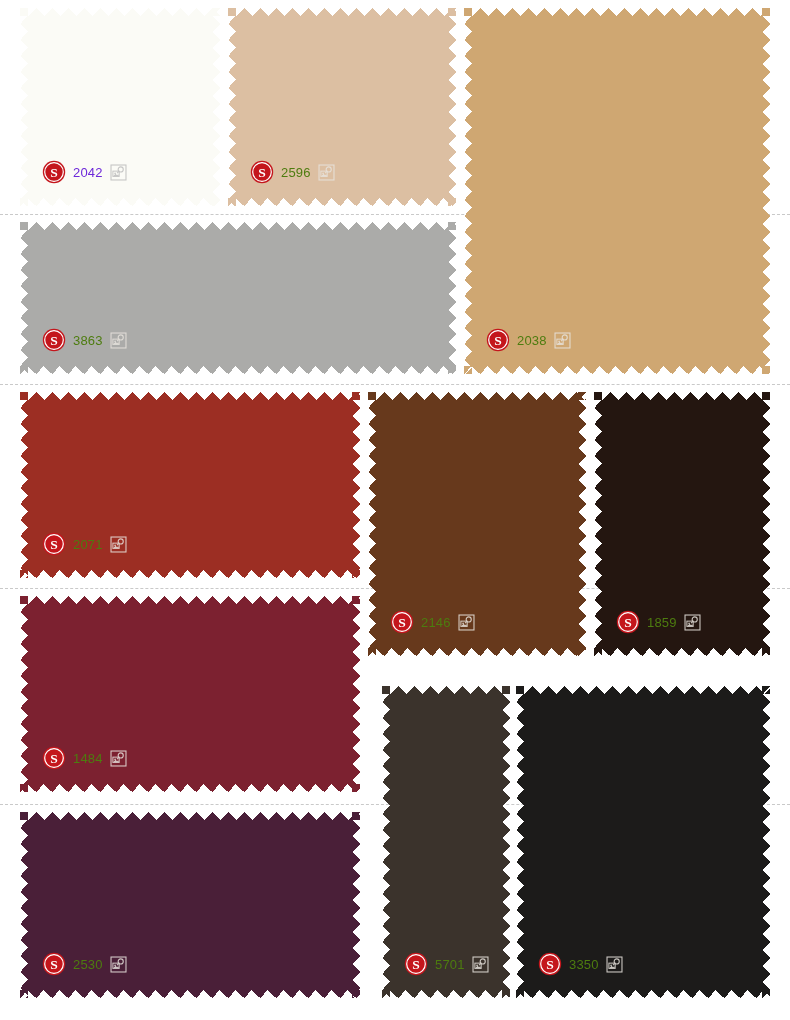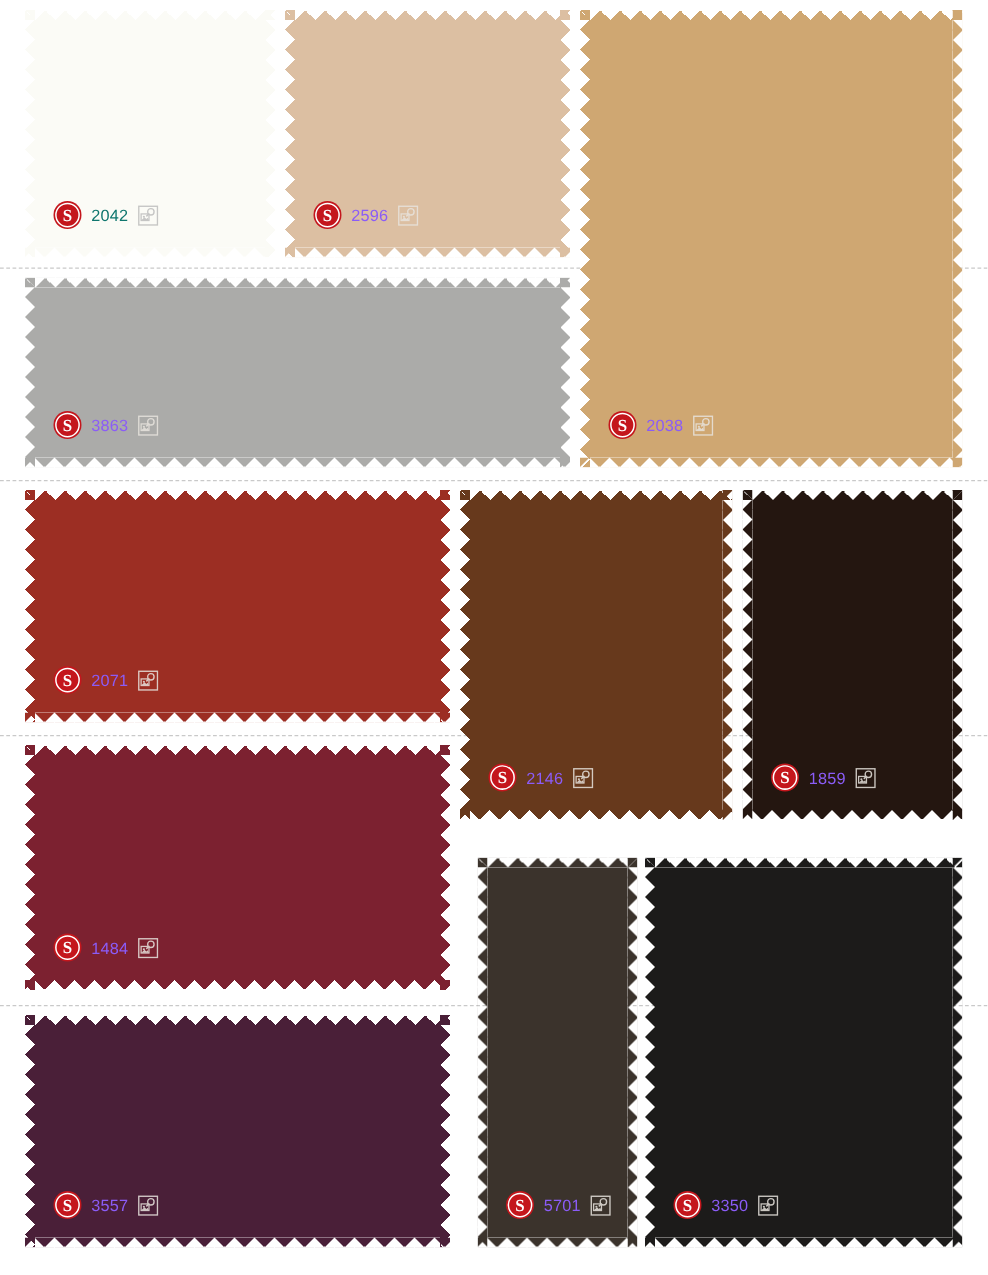--- a/index.html
+++ b/index.html
@@ -121,22 +121,22 @@
 
   .zoom-icon {
     width: 17px;
     height: 17px;
     flex: 0 0 auto;
     display: block;
     opacity: 0.85;
   }
 
   
-  .caption.on-dark .code-label { color: #8b5cf6; text-align: right; }
-  .caption.on-light .code-label { color: #0f766e; }
+  .caption.on-dark .code-label { color: #4d7c0f; text-align: right; }
+  .caption.on-light .code-label { color: #6d28d9; }
 </style>
 </head>
 <body>
 
 <div id="catalog">
     <div class="separator" style="top: 214px; border-top-color: rgb(201, 201, 201);"></div>
     <div class="separator" style="top: 384px; border-top-color: rgb(201, 201, 201);"></div>
     <div class="separator" style="top: 588px; border-top-color: rgb(201, 201, 201);"></div>
     <div class="separator" style="top: 804px; border-top-color: rgb(201, 201, 201);"></div>
     <div class="swatch" style="left: 20px; top: 8px; width: 200px; height: 198px;">
@@ -310,21 +310,21 @@
     <div class="swatch" style="left: 20px; top: 812px; width: 340px; height: 186px;">
       <div class="swatch-body">
         <div class="pink-fill" style="background: rgb(74, 31, 56);"></div>
       </div>
       <div class="caption on-dark">
         <svg viewBox="0 0 24 24" class="brand-logo">
           <circle cx="12" cy="12" r="11.2" fill="#C4161C"></circle>
           <circle cx="12" cy="12" r="9.3" fill="none" stroke="#ffffff" stroke-width="1.2"></circle>
           <text x="12" y="12" text-anchor="middle" dominant-baseline="central" fill="#ffffff" font-size="13.5" font-weight="bold" font-family="&quot;Liberation Serif&quot;, serif">S</text>
         </svg>
-        <span class="code-label">3557</span>
+        <span class="code-label">2530</span>
         <svg viewBox="0 0 20 20" class="zoom-icon">
           <rect x="1.2" y="1.2" width="17.6" height="17.6" fill="none" stroke="#e8e4de" stroke-width="1.3"></rect>
           <rect x="3.4" y="8.4" width="7.4" height="6.2" fill="none" stroke="#e8e4de" stroke-width="1.2"></rect>
           <circle cx="6.0" cy="11.0" r="1.0" fill="#e8e4de"></circle>
           <path d="M3.6 14.4 L6.6 11.6 L8.3 13.2 L9.6 12.1 L10.7 14.4 Z" fill="#e8e4de"></path>
           <circle cx="12.6" cy="6.4" r="3.0" fill="none" stroke="#e8e4de" stroke-width="1.3"></circle>
           <line x1="10.4" y1="8.6" x2="8.3" y2="10.7" stroke="#e8e4de" stroke-width="1.4"></line>
         </svg>
       </div>
     </div>

